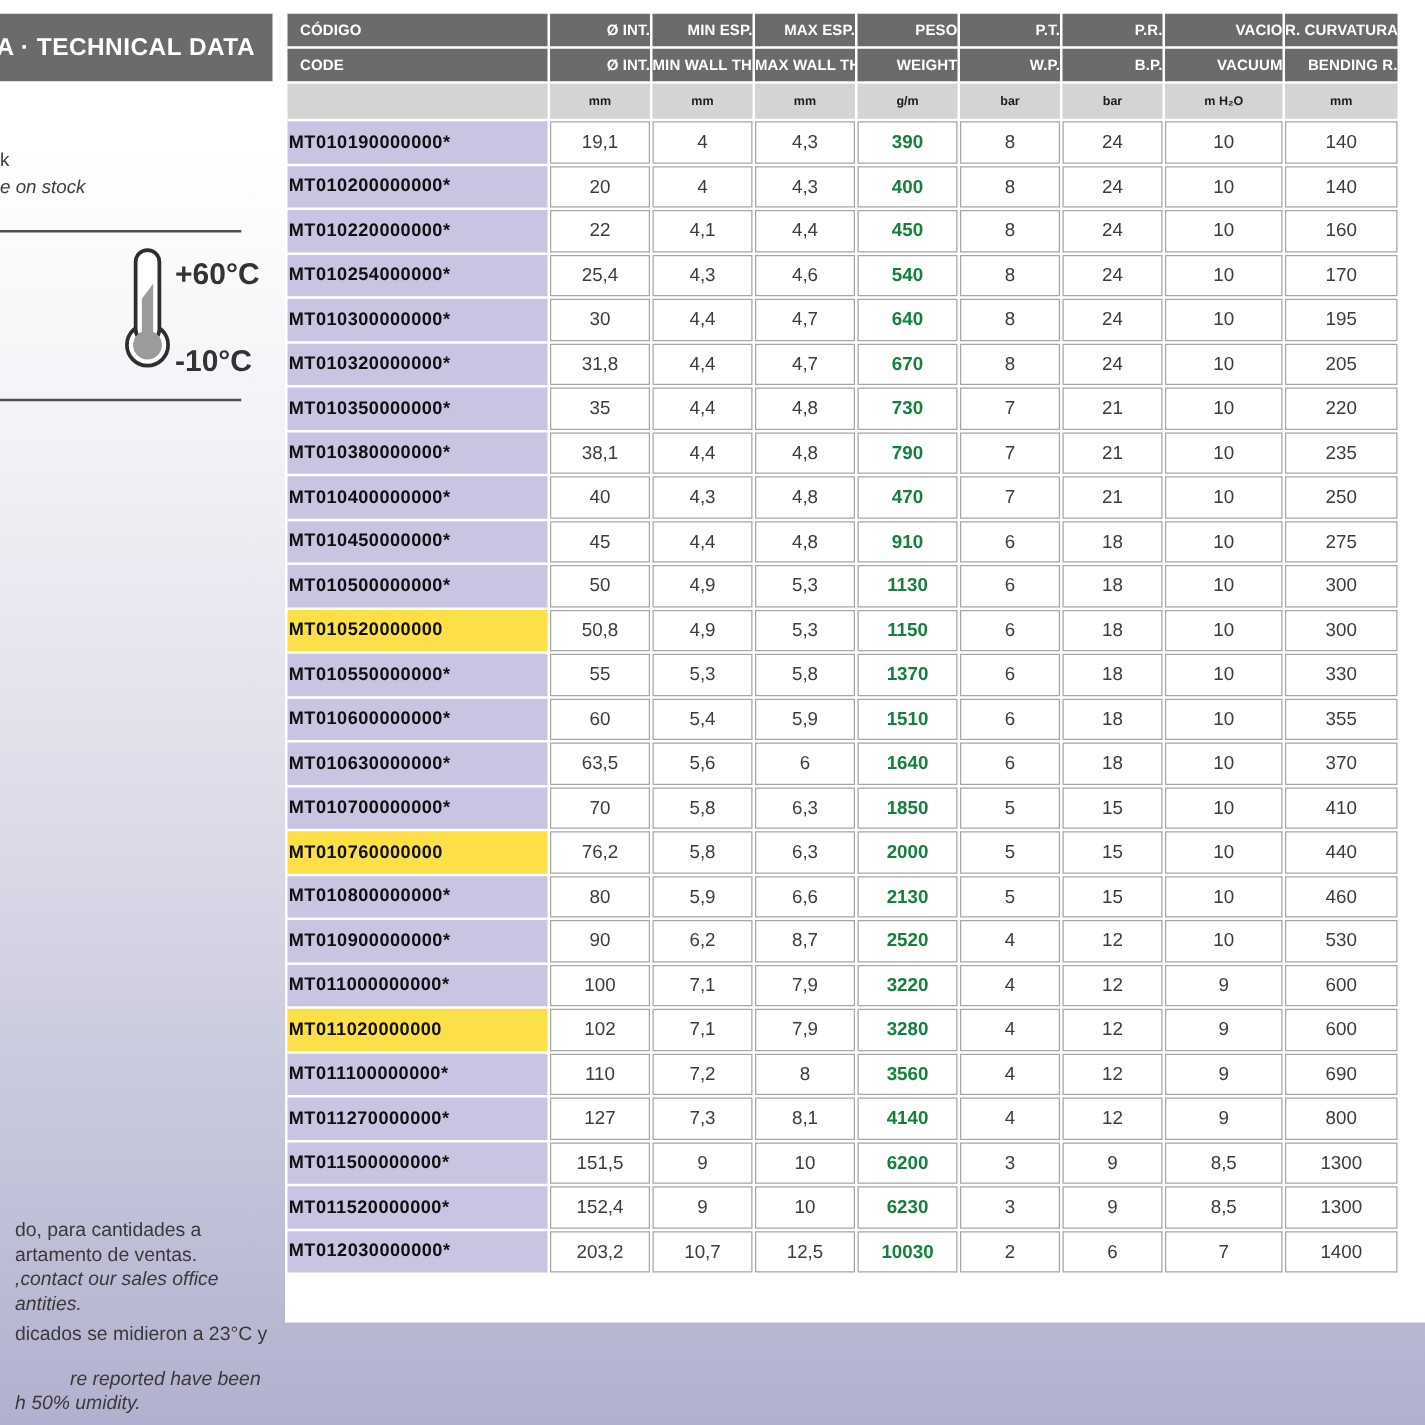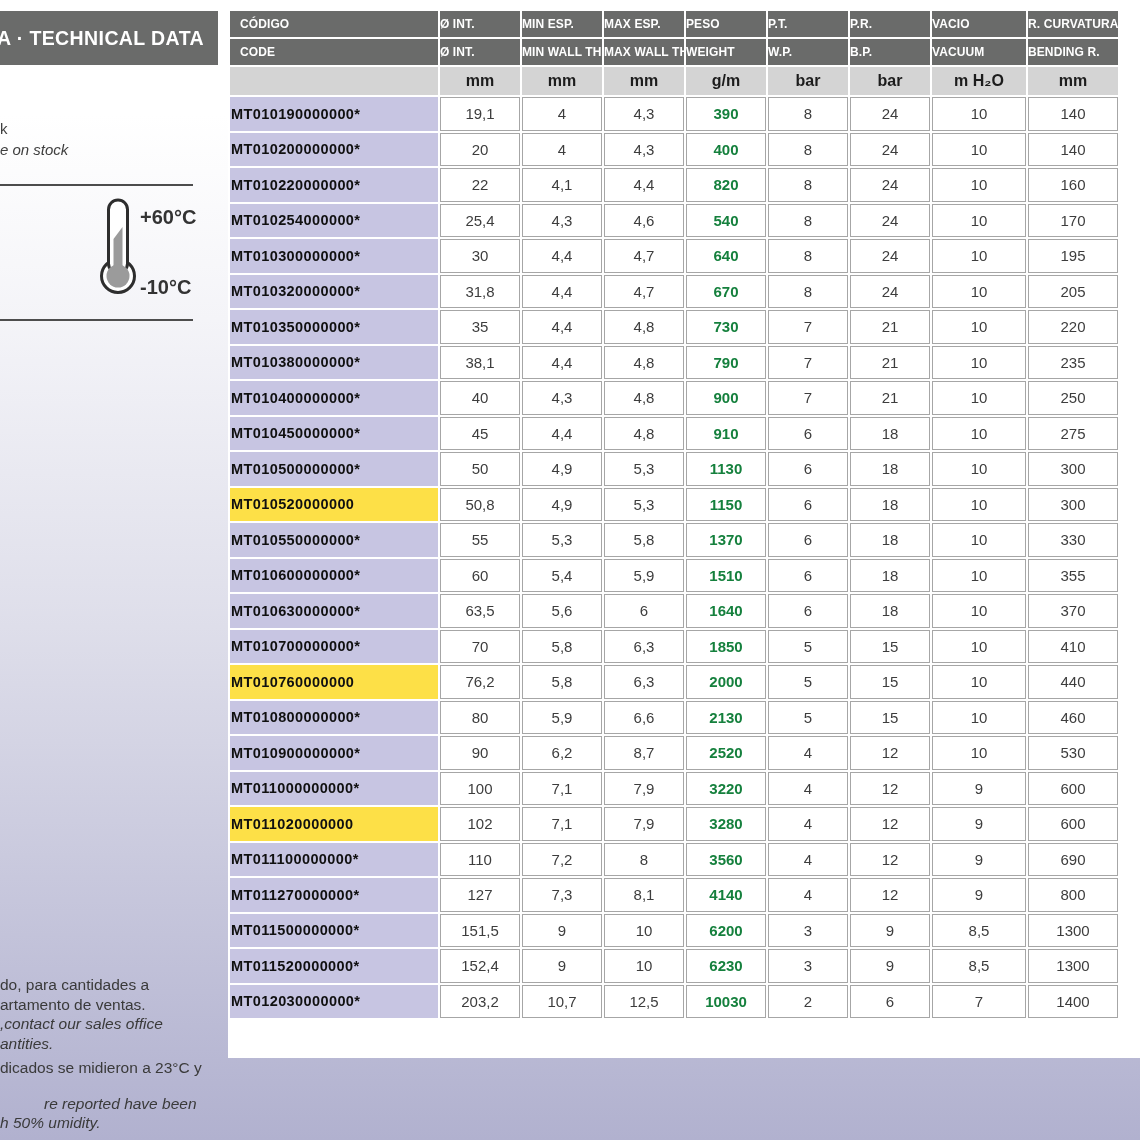--- a/index.html
+++ b/index.html
@@ -13,36 +13,36 @@
     position:absolute;left:0;top:11px;width:218px;height:54px;background:#6a6b6a;
     display:flex;align-items:center;justify-content:flex-end;padding-right:14px;box-sizing:border-box;
     color:#ffffff;font-weight:bold;font-size:19.5px;letter-spacing:.4px;white-space:nowrap;overflow:hidden;
   }
   .stock-note{position:absolute;left:0;top:118px;font-size:15px;line-height:21px;color:#3e3e3e;}
   .stock-note .it{font-style:italic;}
   .rule{position:absolute;left:0;width:193px;height:2px;background:#4d4d4d;}
   .rule1{top:184px;}
   .rule2{top:319px;}
   .thermo{position:absolute;left:95px;top:197px;}
-  .temp{position:absolute;left:140px;font-size:20px;font-weight:bold;color:#333;white-space:nowrap;}
+  .temp{position:absolute;left:140px;font-size:24px;font-weight:bold;color:#333;white-space:nowrap;}
   .temp-max{top:206px;}
   .temp-min{top:276px;}
-  .footnotes{position:absolute;left:0;top:975px;width:224px;font-size:15.5px;line-height:19.5px;color:#3a3a3a;}
+  .footnotes{position:absolute;left:12px;top:975px;width:224px;font-size:15.5px;line-height:19.5px;color:#3a3a3a;}
   .fn-line{white-space:nowrap;}
   .fn-line.it{font-style:italic;}
   .fn-line:nth-child(5){margin-top:5px;}
   .fn-line:nth-child(6){margin-top:16px;padding-left:44px;}
   
   .table-wrap{position:absolute;left:228px;top:9px;width:912px;height:1049px;background:#ffffff;overflow:hidden;}
   table{border-collapse:separate;border-spacing:2px;width:752px;table-layout:fixed;margin:0;}
   th,td{padding:0;overflow:hidden;white-space:nowrap;box-sizing:border-box;}
-  th.dark{background:#6a6b6a;color:#fff;font-size:12px;font-weight:bold;height:26px;text-align:left;letter-spacing:.1px;}
+  th.dark{background:#6a6b6a;color:#fff;font-size:12px;font-weight:bold;height:26px;text-align:right;letter-spacing:.1px;}
   th.dark.left{text-align:left;padding-left:10px;}
   th.dark.sliver-h{text-align:left;padding-left:4px;}
-  tr.units td{background:#d4d4d4;color:#1c1c1c;font-weight:bold;font-size:16px;height:28px;text-align:center;}
+  tr.units td{background:#d4d4d4;color:#1c1c1c;font-weight:bold;font-size:10px;height:28px;text-align:center;}
   tbody td{height:33.5px;}
   td.code{background:#c7c5e2;font-weight:bold;font-size:14.5px;letter-spacing:.4px;padding-left:1px;color:#101010;text-align:left;}
   td.code.hl{background:#fde047;}
   td.num{background:#fff;border:1px solid #a6a6a6;text-align:center;font-size:15px;color:#3d3d3d;}
   td.num.wt{font-weight:bold;color:#15803d;}
   td.sliver{background:#fff;border:1px solid #a6a6a6;}
 </style>
 </head>
 <body>
 
@@ -153,21 +153,21 @@
           <td class="num">24</td>
           <td class="num">10</td>
           <td class="num">140</td>
           <td class="sliver"></td>
         </tr>
         <tr>
           <td class="code">MT010220000000*</td>
           <td class="num">22</td>
           <td class="num">4,1</td>
           <td class="num">4,4</td>
-          <td class="num wt">820</td>
+          <td class="num wt">450</td>
           <td class="num">8</td>
           <td class="num">24</td>
           <td class="num">10</td>
           <td class="num">160</td>
           <td class="sliver"></td>
         </tr>
         <tr>
           <td class="code">MT010254000000*</td>
           <td class="num">25,4</td>
           <td class="num">4,3</td>
@@ -225,21 +225,21 @@
           <td class="num">21</td>
           <td class="num">10</td>
           <td class="num">235</td>
           <td class="sliver"></td>
         </tr>
         <tr>
           <td class="code">MT010400000000*</td>
           <td class="num">40</td>
           <td class="num">4,3</td>
           <td class="num">4,8</td>
-          <td class="num wt">900</td>
+          <td class="num wt">470</td>
           <td class="num">7</td>
           <td class="num">21</td>
           <td class="num">10</td>
           <td class="num">250</td>
           <td class="sliver"></td>
         </tr>
         <tr>
           <td class="code">MT010450000000*</td>
           <td class="num">45</td>
           <td class="num">4,4</td>

